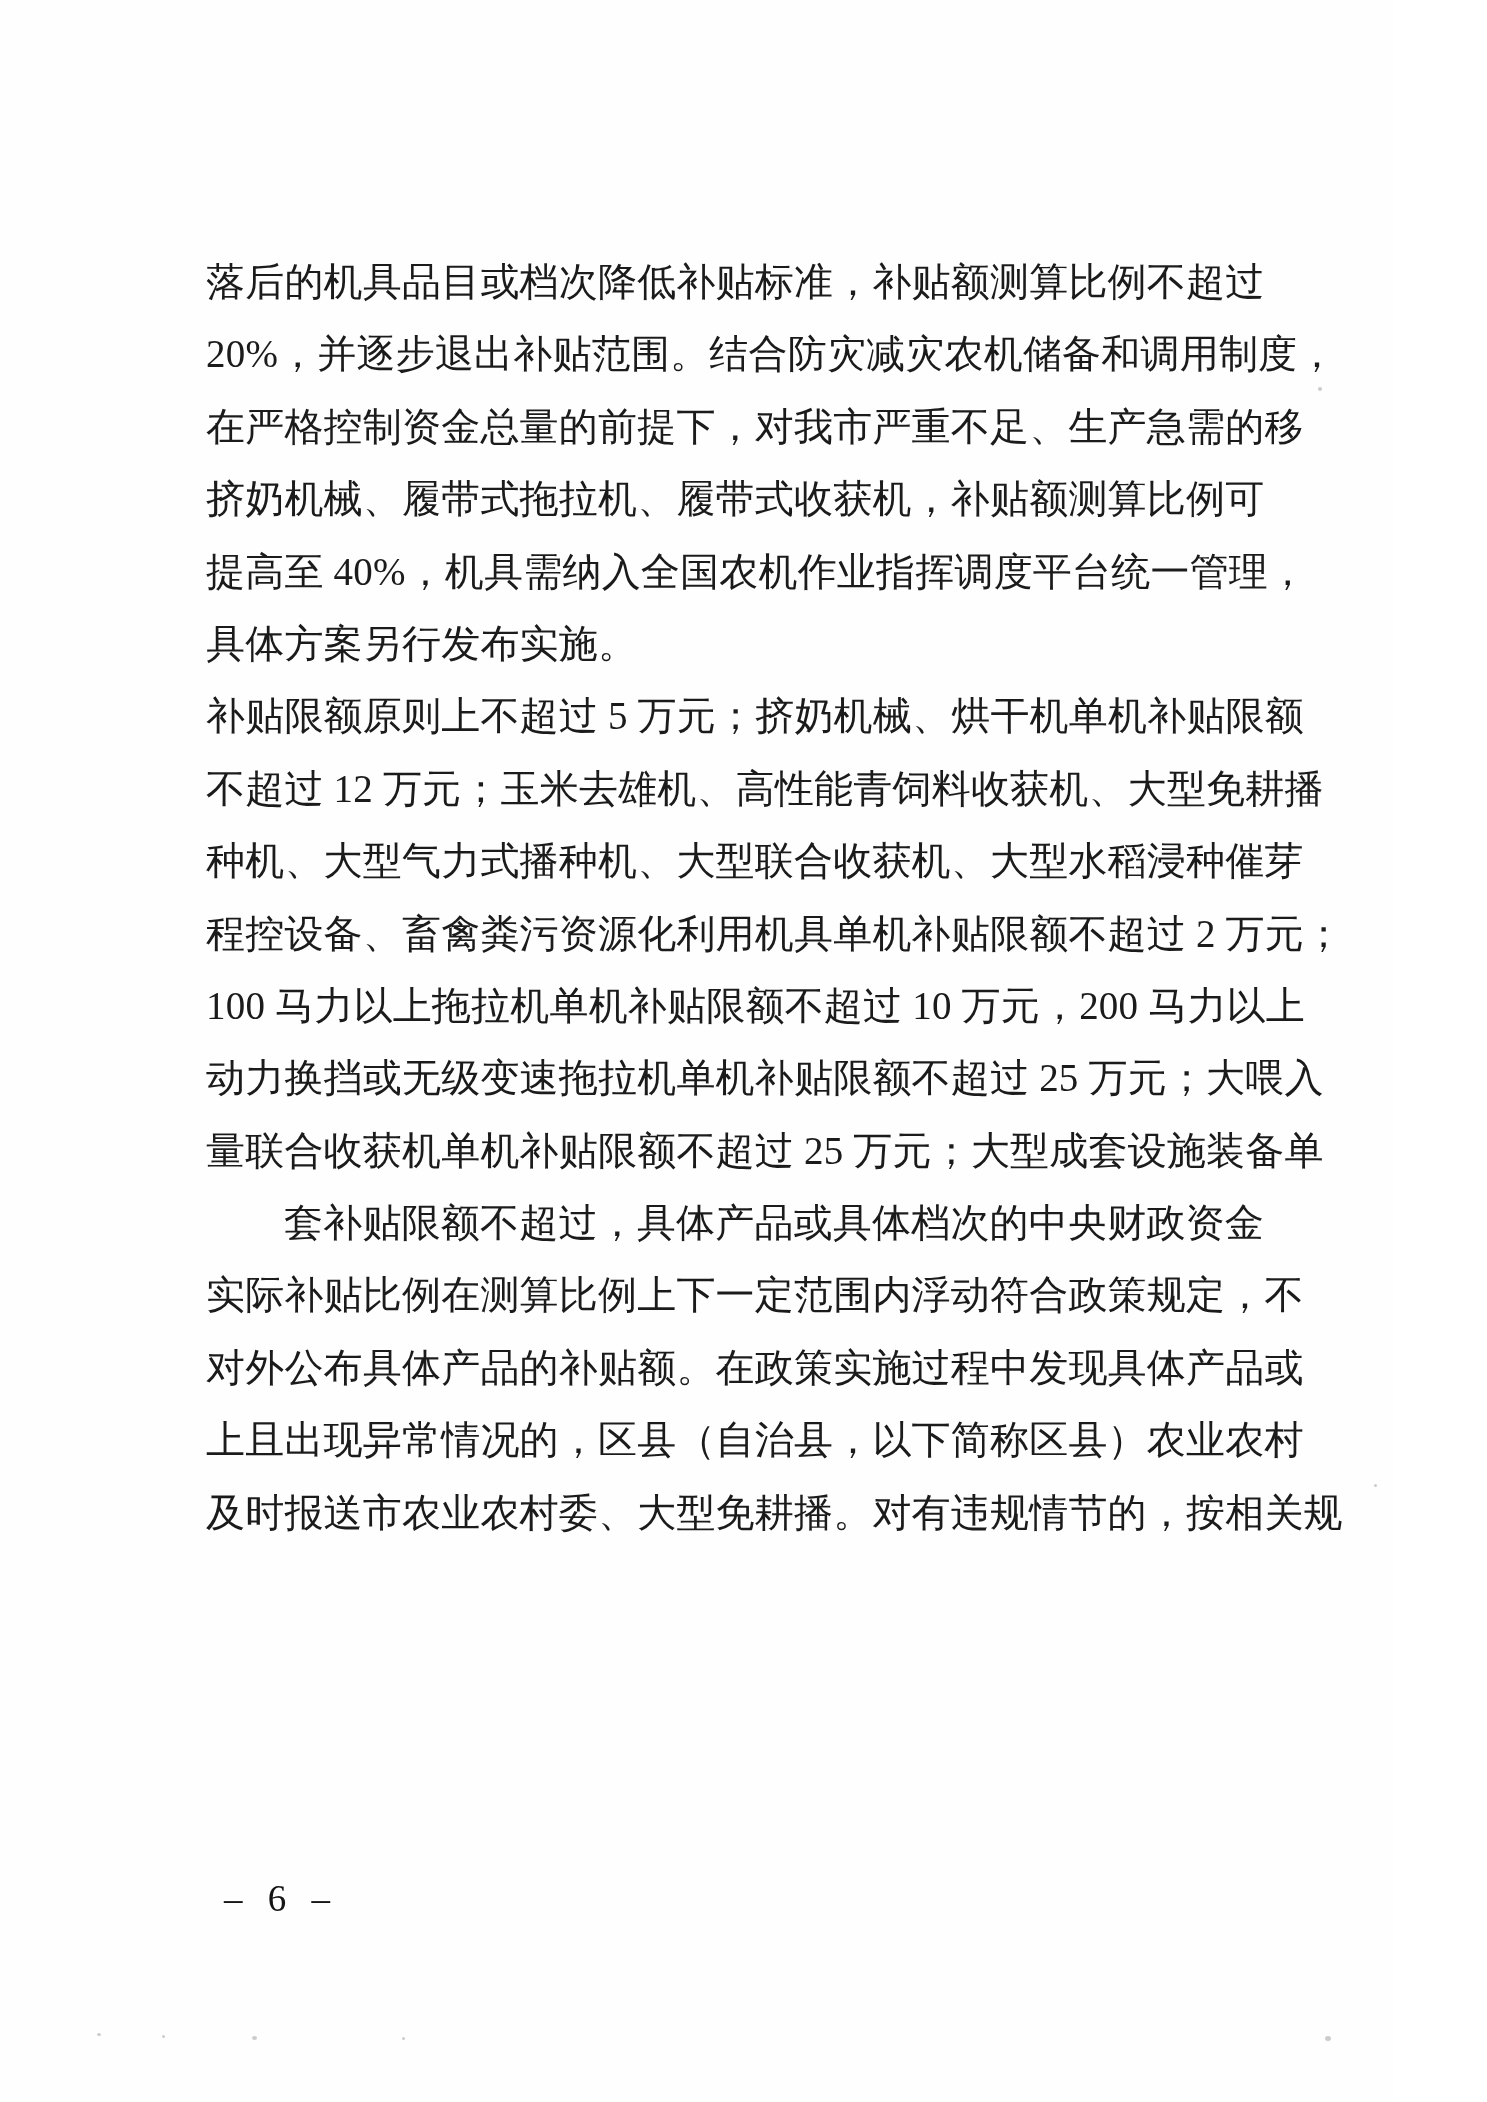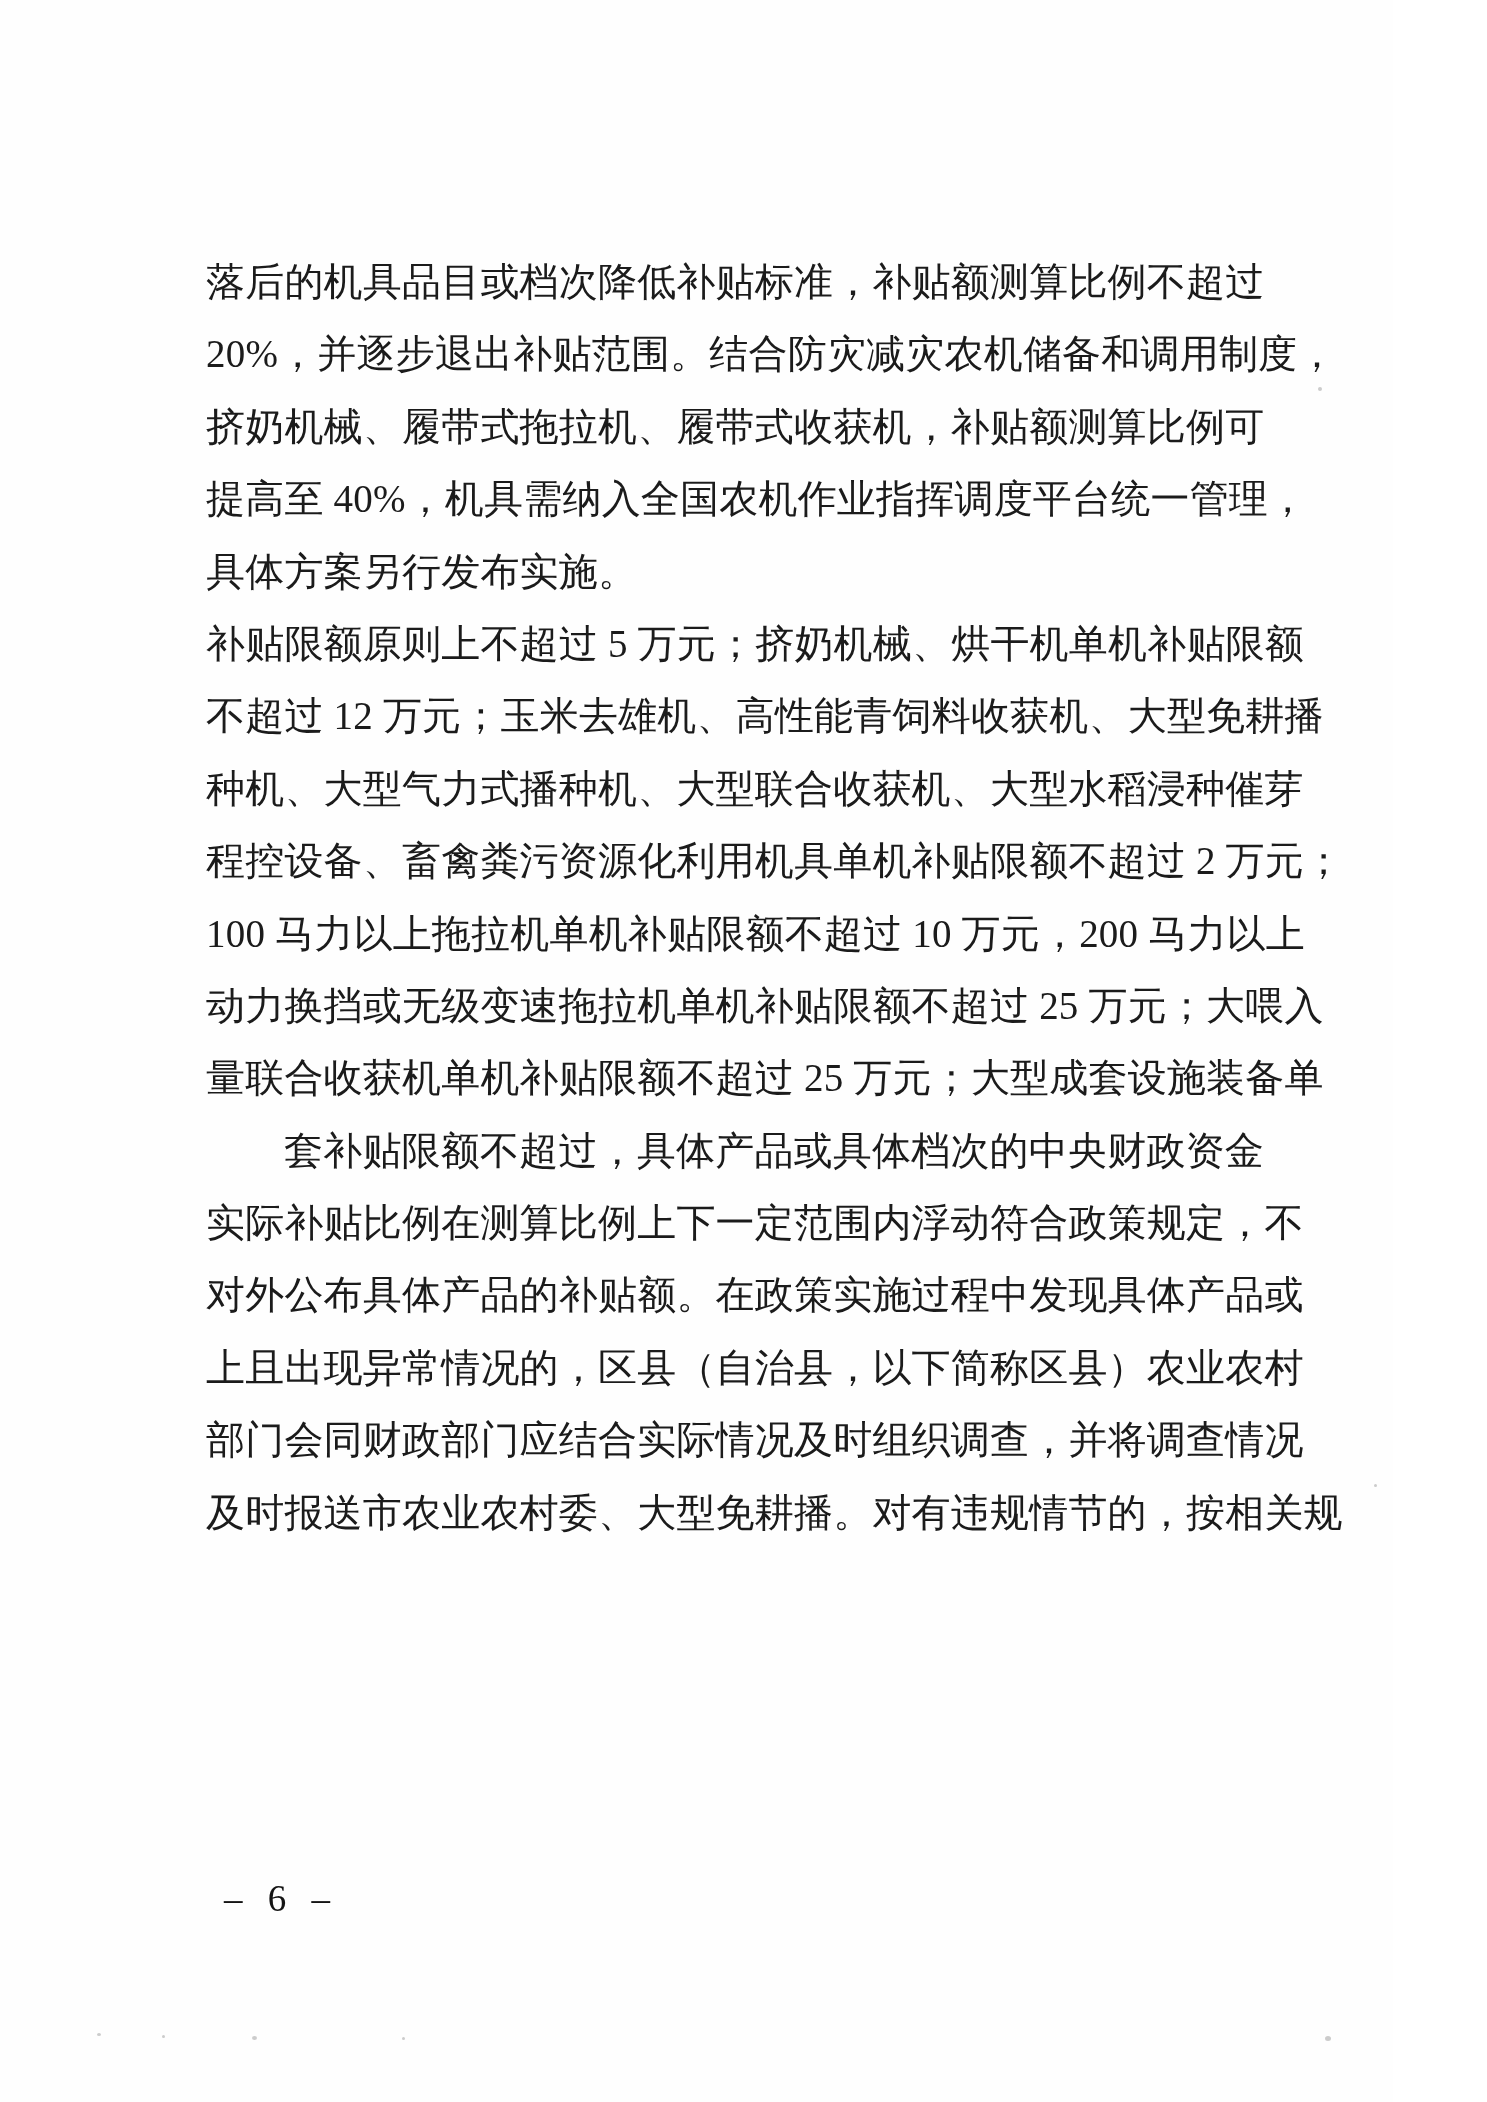--- a/index.html
+++ b/index.html
@@ -57,35 +57,35 @@
   .sp8 { left: 1438px; top: 1578px; width: 3px; height: 3px; }
 </style>
 </head>
 <body>
 
 <div class="page">
 
   <div class="text-block">
     <div class="line">落后的机具品目或档次降低补贴标准，补贴额测算比例不超过</div>
     <div class="line">20%，并逐步退出补贴范围。结合防灾减灾农机储备和调用制度，</div>
+    <div class="line">在严格控制资金总量的前提下，对我市严重不足、生产急需的移</div>
     <div class="line">挤奶机械、履带式拖拉机、履带式收获机，补贴额测算比例可</div>
     <div class="line">提高至 40%，机具需纳入全国农机作业指挥调度平台统一管理，</div>
     <div class="line">具体方案另行发布实施。</div>
     <div class="line">补贴限额原则上不超过 5 万元；挤奶机械、烘干机单机补贴限额</div>
     <div class="line">不超过 12 万元；玉米去雄机、高性能青饲料收获机、大型免耕播</div>
     <div class="line">种机、大型气力式播种机、大型联合收获机、大型水稻浸种催芽</div>
     <div class="line">程控设备、畜禽粪污资源化利用机具单机补贴限额不超过 2 万元；</div>
     <div class="line">100 马力以上拖拉机单机补贴限额不超过 10 万元，200 马力以上</div>
     <div class="line">动力换挡或无级变速拖拉机单机补贴限额不超过 25 万元；大喂入</div>
     <div class="line">量联合收获机单机补贴限额不超过 25 万元；大型成套设施装备单</div>
     <div class="line indent">套补贴限额不超过，具体产品或具体档次的中央财政资金</div>
     <div class="line">实际补贴比例在测算比例上下一定范围内浮动符合政策规定，不</div>
     <div class="line">对外公布具体产品的补贴额。在政策实施过程中发现具体产品或</div>
     <div class="line">上且出现异常情况的，区县（自治县，以下简称区县）农业农村</div>
-    <div class="line">部门会同财政部门应结合实际情况及时组织调查，并将调查情况</div>
     <div class="line">及时报送市农业农村委、大型免耕播。对有违规情节的，按相关规</div>
   </div>
 
   <div class="page-number">– 6 –</div>
 
   <div class="speckle sp1"></div>
   <div class="speckle sp2"></div>
   <div class="speckle sp3"></div>
   <div class="speckle sp4"></div>
   <div class="speckle sp5"></div>

